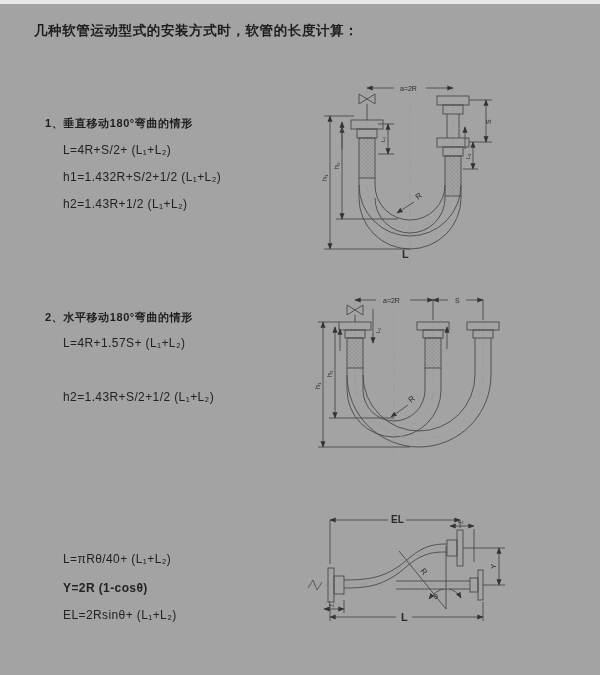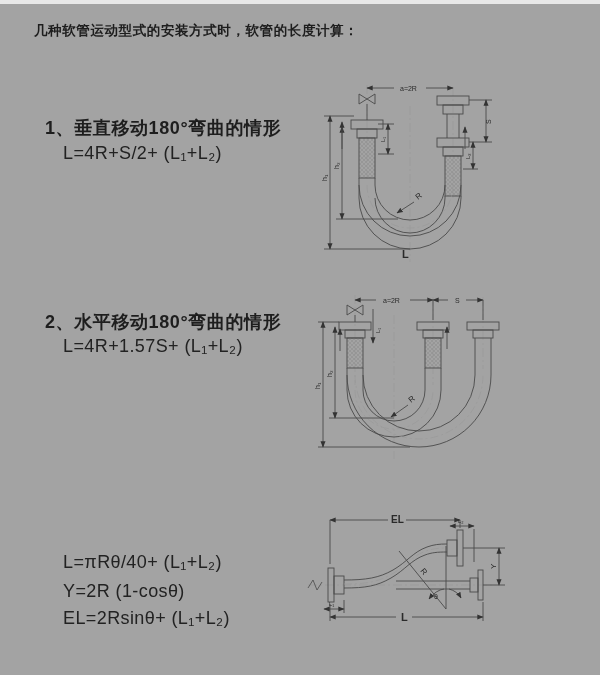--- a/index.html
+++ b/index.html
@@ -3,44 +3,47 @@
 <meta charset="utf-8">
 <style>
   html,body{margin:0;padding:0;background:#e8e8e8;}
   .page{
     position:relative;width:600px;height:675px;margin:4px auto;
     background:#a3a3a3;overflow:hidden;
     font-family:"Liberation Sans","DejaVu Sans",sans-serif;
     color:#1e1e1e;
   }
   .title{position:absolute;left:34px;top:18px;font-size:13.5px;font-weight:700;letter-spacing:0.6px;}
-  .sec-heading{position:absolute;left:45px;font-size:18px;font-weight:700;letter-spacing:0.6px;}
-  .formula{position:absolute;left:63px;font-size:18px;font-weight:400;letter-spacing:0.4px;color:#222;}
+  .sec-heading{position:absolute;left:45px;font-size:11px;font-weight:700;letter-spacing:0.6px;}
+  .formula{position:absolute;left:63px;font-size:12px;font-weight:400;letter-spacing:0.4px;color:#222;}
   .s0-h{top:112px;} .s0-f0{top:139px;} .s0-f1{top:166px;} .s0-f2{top:193px;}
   .s1-h{top:306px;text-align:right;} .s1-f0{top:332px;text-align:center;} .s1-f1{top:359px;} .s1-f2{top:386px;}
-  .s2-h{top:518px;} .s2-f0{top:548px;} .s2-f1{top:577px;} .s2-f2{top:604px;text-align:center;}
+  .s2-h{top:518px;} .s2-f0{top:548px;} .s2-f1{top:577px;font-weight:bold;} .s2-f2{top:604px;text-align:center;}
   .diagram{position:absolute;}
   .d1{left:310px;top:70px;width:290px;height:195px;}
   .d2{left:310px;top:283px;width:290px;height:180px;}
   .d3{left:300px;top:498px;width:300px;height:165px;}
   svg{display:block;font-family:"Liberation Sans","DejaVu Sans",sans-serif;}
   svg text{fill:#2a2a2a;stroke:none;}
 </style>
 </head>
 <body>
 
 <div class="page">
 
   <div class="title">几种软管运动型式的安装方式时，软管的长度计算：</div>
 
   <div class="sec-heading s0-h">1、垂直移动180°弯曲的情形</div>
   <div class="formula s0-f0">L=4R+S/2+ (L₁+L₂)</div>
+  <div class="formula s0-f1">h1=1.432R+S/2+1/2 (L₁+L₂)</div>
+  <div class="formula s0-f2">h2=1.43R+1/2 (L₁+L₂)</div>
 
   <div class="sec-heading s1-h">2、水平移动180°弯曲的情形</div>
   <div class="formula s1-f0">L=4R+1.57S+ (L₁+L₂)</div>
+  <div class="formula s1-f2">h2=1.43R+S/2+1/2 (L₁+L₂)</div>
 
   <div class="formula s2-f0">L=πRθ/40+ (L₁+L₂)</div>
   <div class="formula s2-f1">Y=2R (1-cosθ)</div>
   <div class="formula s2-f2">EL=2Rsinθ+ (L₁+L₂)</div>
 
   <div class="diagram d1">
   <svg viewBox="0 0 290 195" width="290" height="195">
     <defs>
       <pattern id="braid1" width="4" height="4" patternUnits="userSpaceOnUse">
         <path d="M0,4 L4,0 M0,0 L4,4" stroke="#8a8a8a" stroke-width="0.5"></path>

